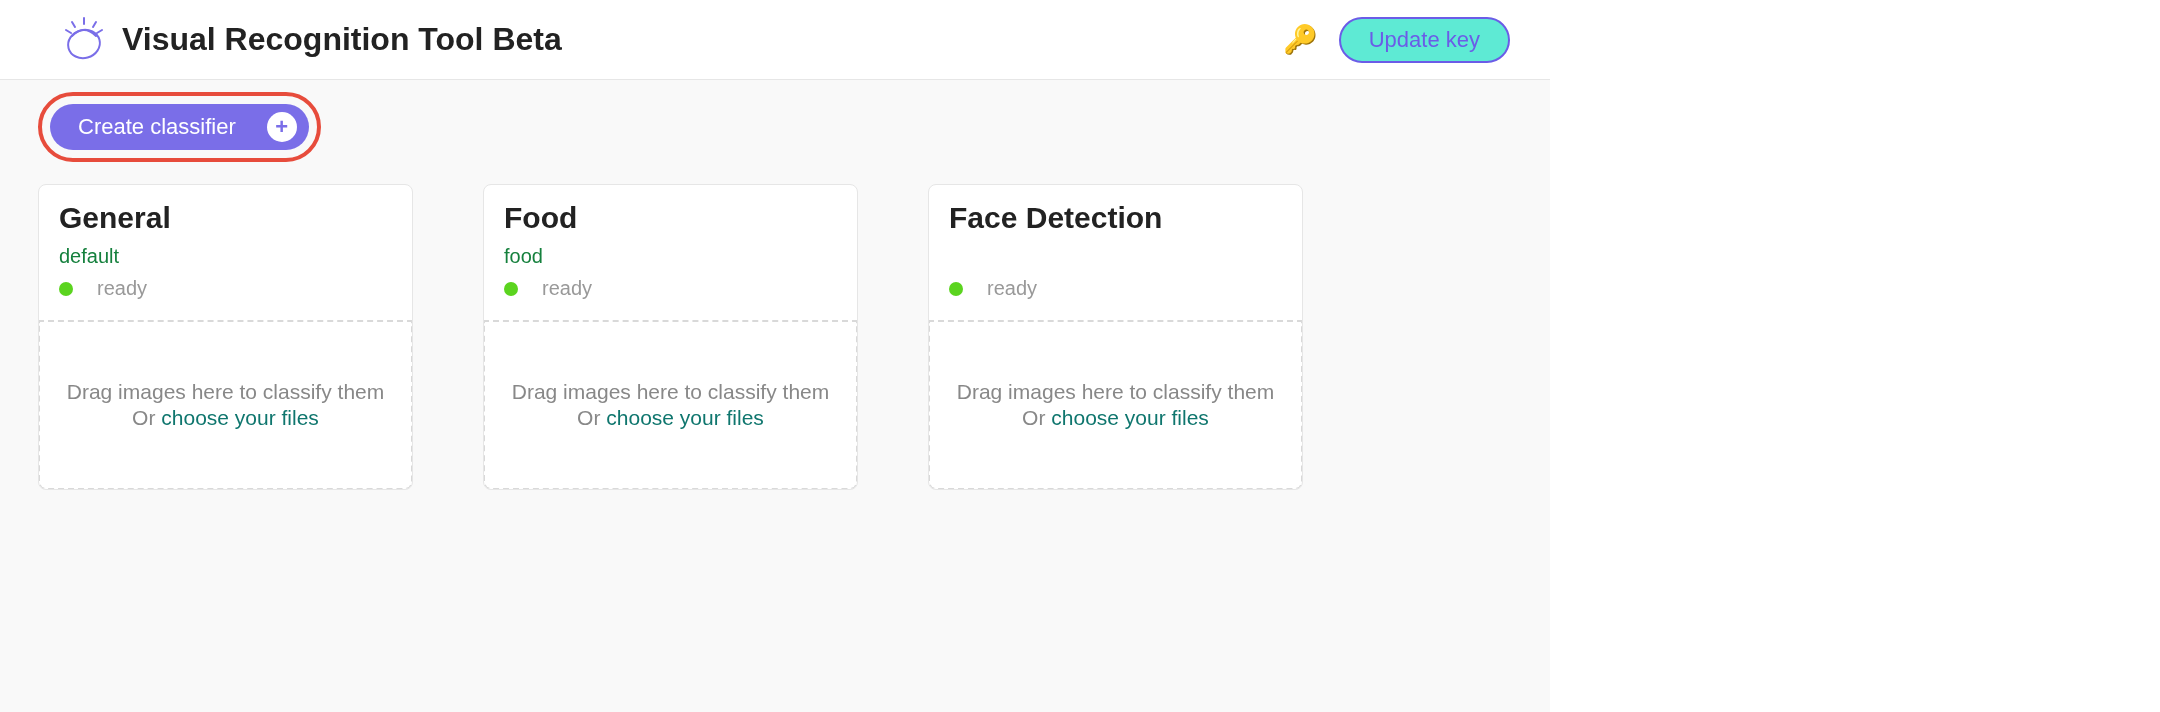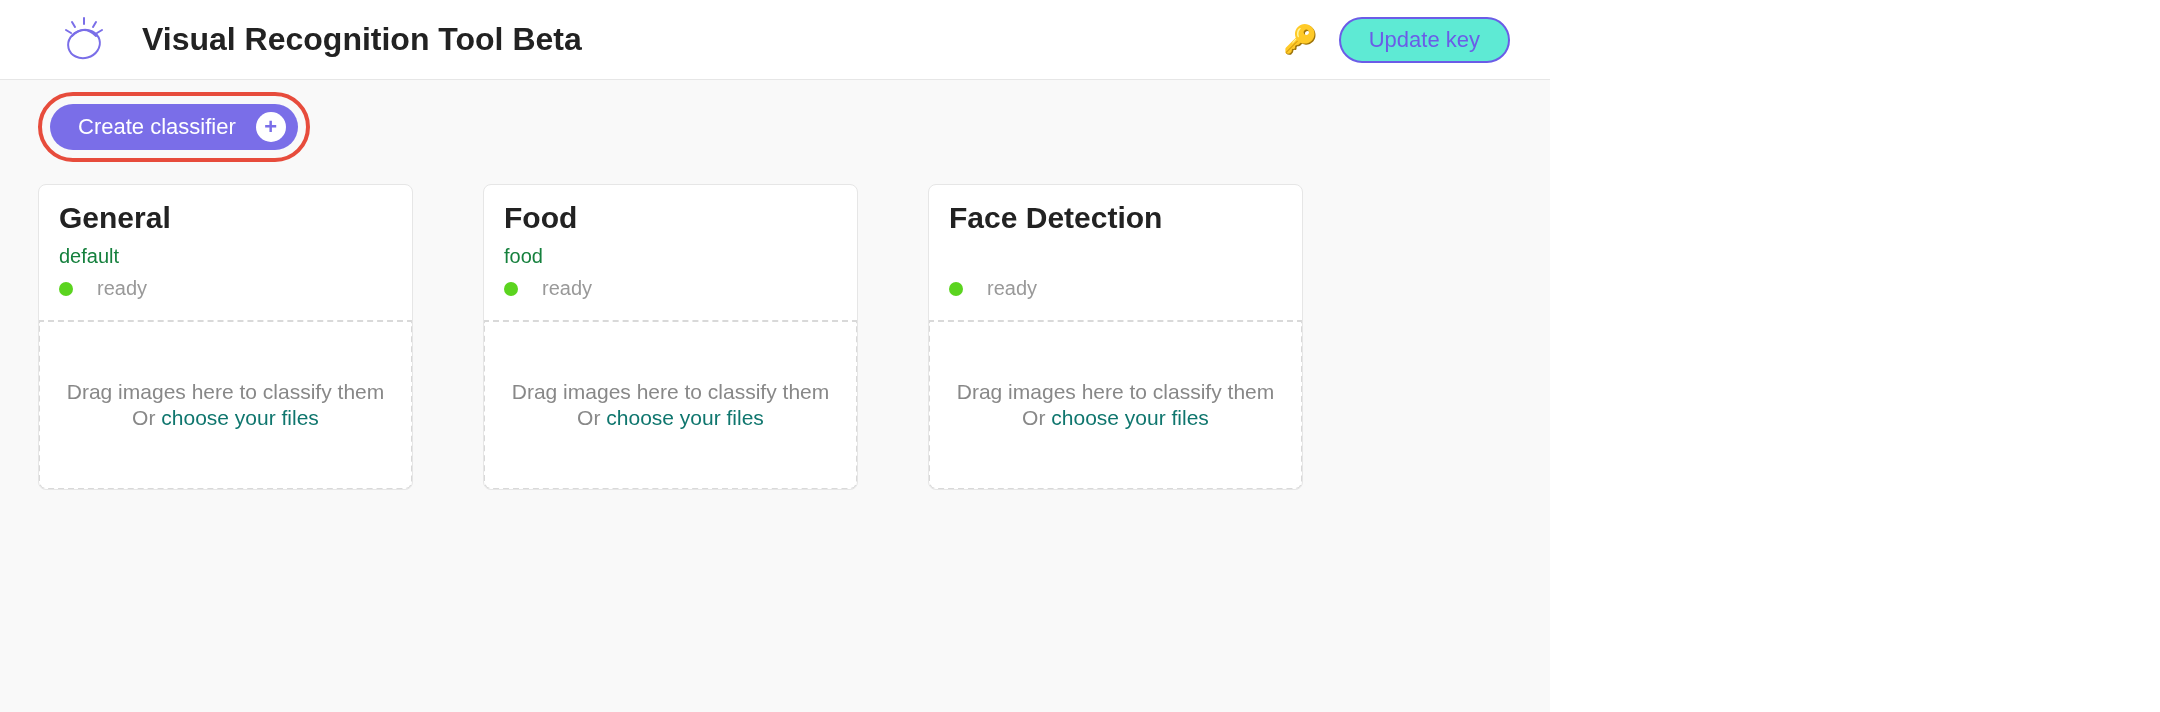--- a/index.html
+++ b/index.html
@@ -24,21 +24,21 @@
     height: 80px;
     border-bottom: 1px solid #e6e6e6;
     display: flex;
     align-items: center;
     padding: 0 40px 0 58px;
     justify-content: space-between;
   }
   .header-left {
     display: flex;
     align-items: center;
-    gap: 32px;
+    gap: 12px;
   }
   .header-logo svg { display:block; }
   .header-title {
     font-size: 32px;
     font-weight: 700;
     color: #222;
   }
   .header-right {
     display: flex;
     align-items: center;
@@ -66,21 +66,21 @@
   .create-wrap {
     display: inline-flex;
     padding: 8px;
     border: 4px solid #e74c3c;
     border-radius: 36px;
     margin-bottom: 22px;
   }
   .create-btn {
     display: inline-flex;
     align-items: center;
-    gap: 20px;
+    gap: 31px;
     background: #7a6ee8;
     color: #fff;
     border: none;
     border-radius: 999px;
     padding: 8px 12px 8px 28px;
     font-size: 22px;
     cursor: pointer;
   }
   .create-plus {
     width: 30px;

